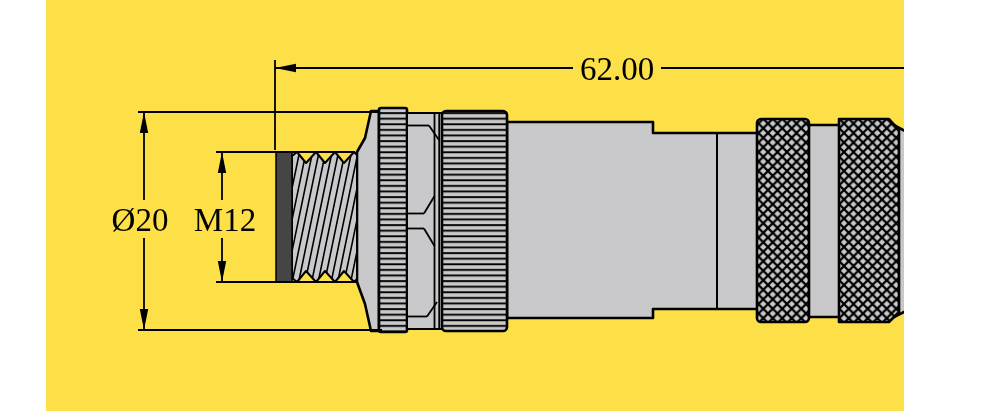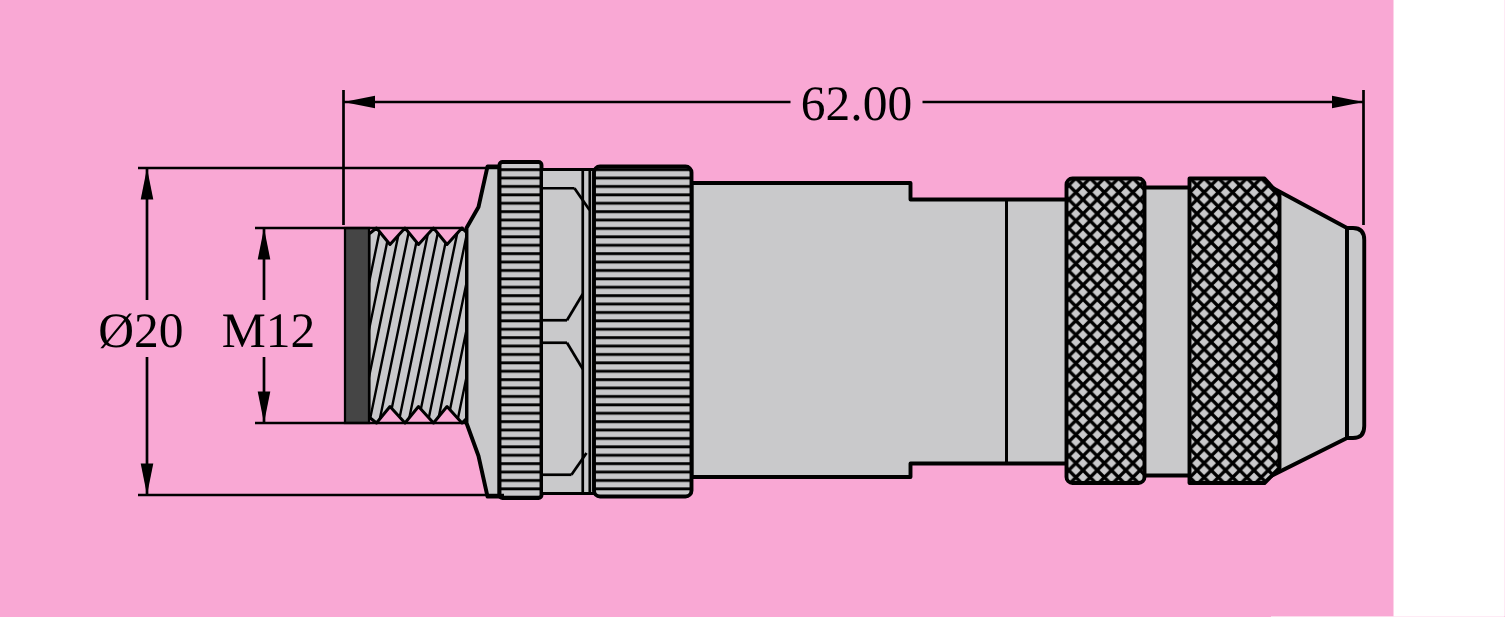--- a/index.html
+++ b/index.html
@@ -3,24 +3,25 @@
 <meta charset="utf-8">
 <style>
   html, body {
     margin: 0;
     padding: 0;
     background: #ffffff;
     font-family: "Liberation Serif", serif;
   }
   .stage {
     position: relative;
-    width: 929px;
+    width: 858px;
     height: 411px;
-    background: #f9a8d4;
+    background: #fde047;
     overflow: hidden;
+    margin-left: 46px;
   }
   svg { display: block; }
   .dim-text {
     font-family: "Liberation Serif", serif;
     font-size: 33px;
     fill: #000000;
   }
   .dim-line { stroke: #000000; stroke-width: 1.8; fill: none; }
   .ext-line { stroke: #000000; stroke-width: 1.8; fill: none; }
   .outline  { stroke: #000000; stroke-width: 2.6; stroke-linejoin: round; }

